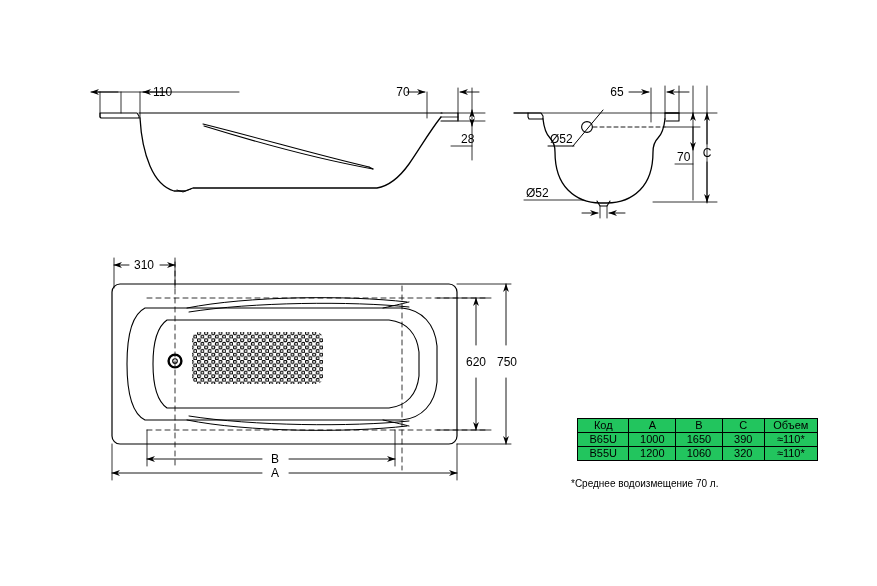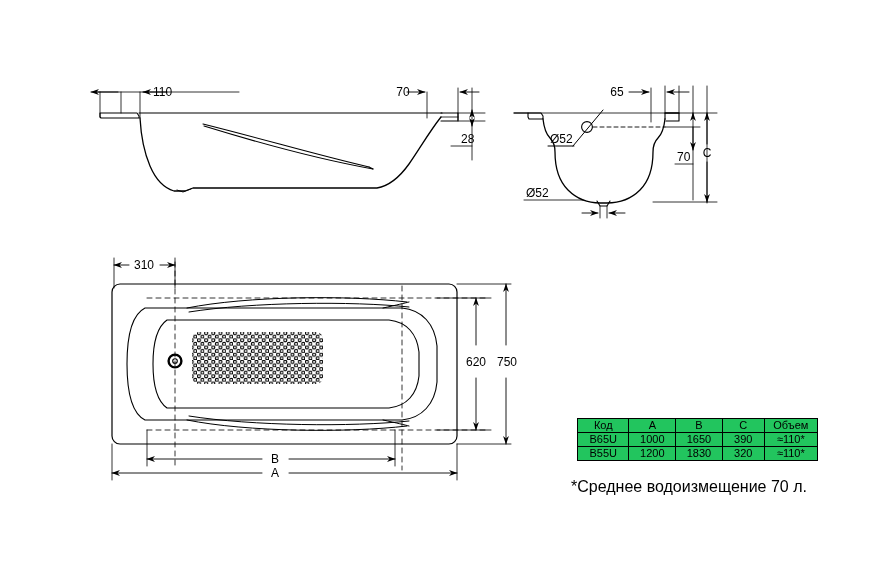--- a/index.html
+++ b/index.html
@@ -53,21 +53,21 @@
   .col-code { width: 56px; }
   .col-a    { width: 50px; }
   .col-b    { width: 50px; }
   .col-c    { width: 46px; }
   .col-vol  { width: 54px; }
   #table-note {
     position: absolute;
     left: 554px;
     top: 478px;
     font-family: "Liberation Sans", sans-serif;
-    font-size: 16px;
+    font-size: 10px;
     color: #000;
     white-space: nowrap;
     text-align: center;
   }
   .dimtext {
     font-family: "Liberation Sans", sans-serif;
     font-size: 12px;
     fill: #000;
   }
 </style>
@@ -302,21 +302,21 @@
       <tr>
         <td>B65U</td>
         <td>1000</td>
         <td>1650</td>
         <td>390</td>
         <td>≈110*</td>
       </tr>
       <tr>
         <td>B55U</td>
         <td>1200</td>
-        <td>1830</td>
+        <td>1060</td>
         <td>320</td>
         <td>≈110*</td>
       </tr>
     </tbody>
   </table>
 
   <div id="table-note">*Среднее водоизмещение 70 л.</div>
 
 </div>
 

